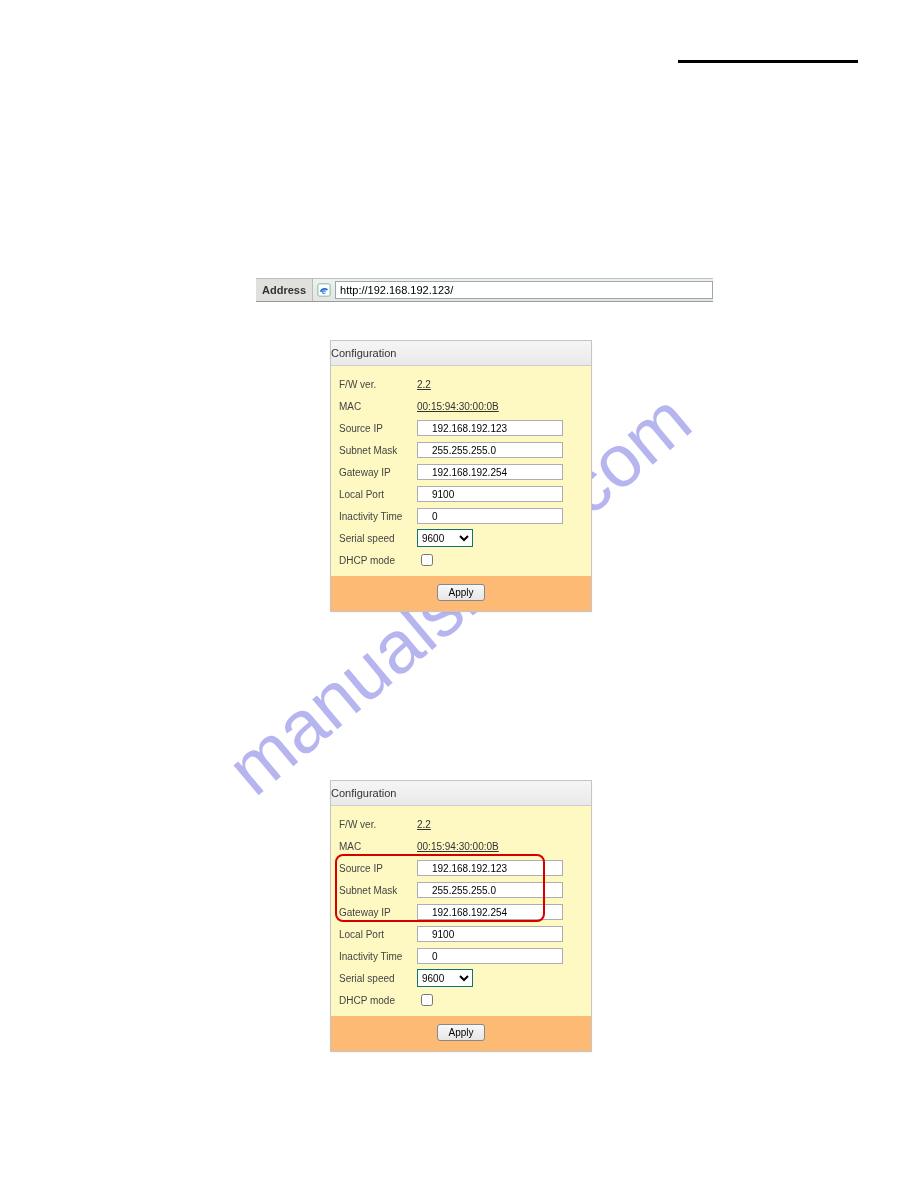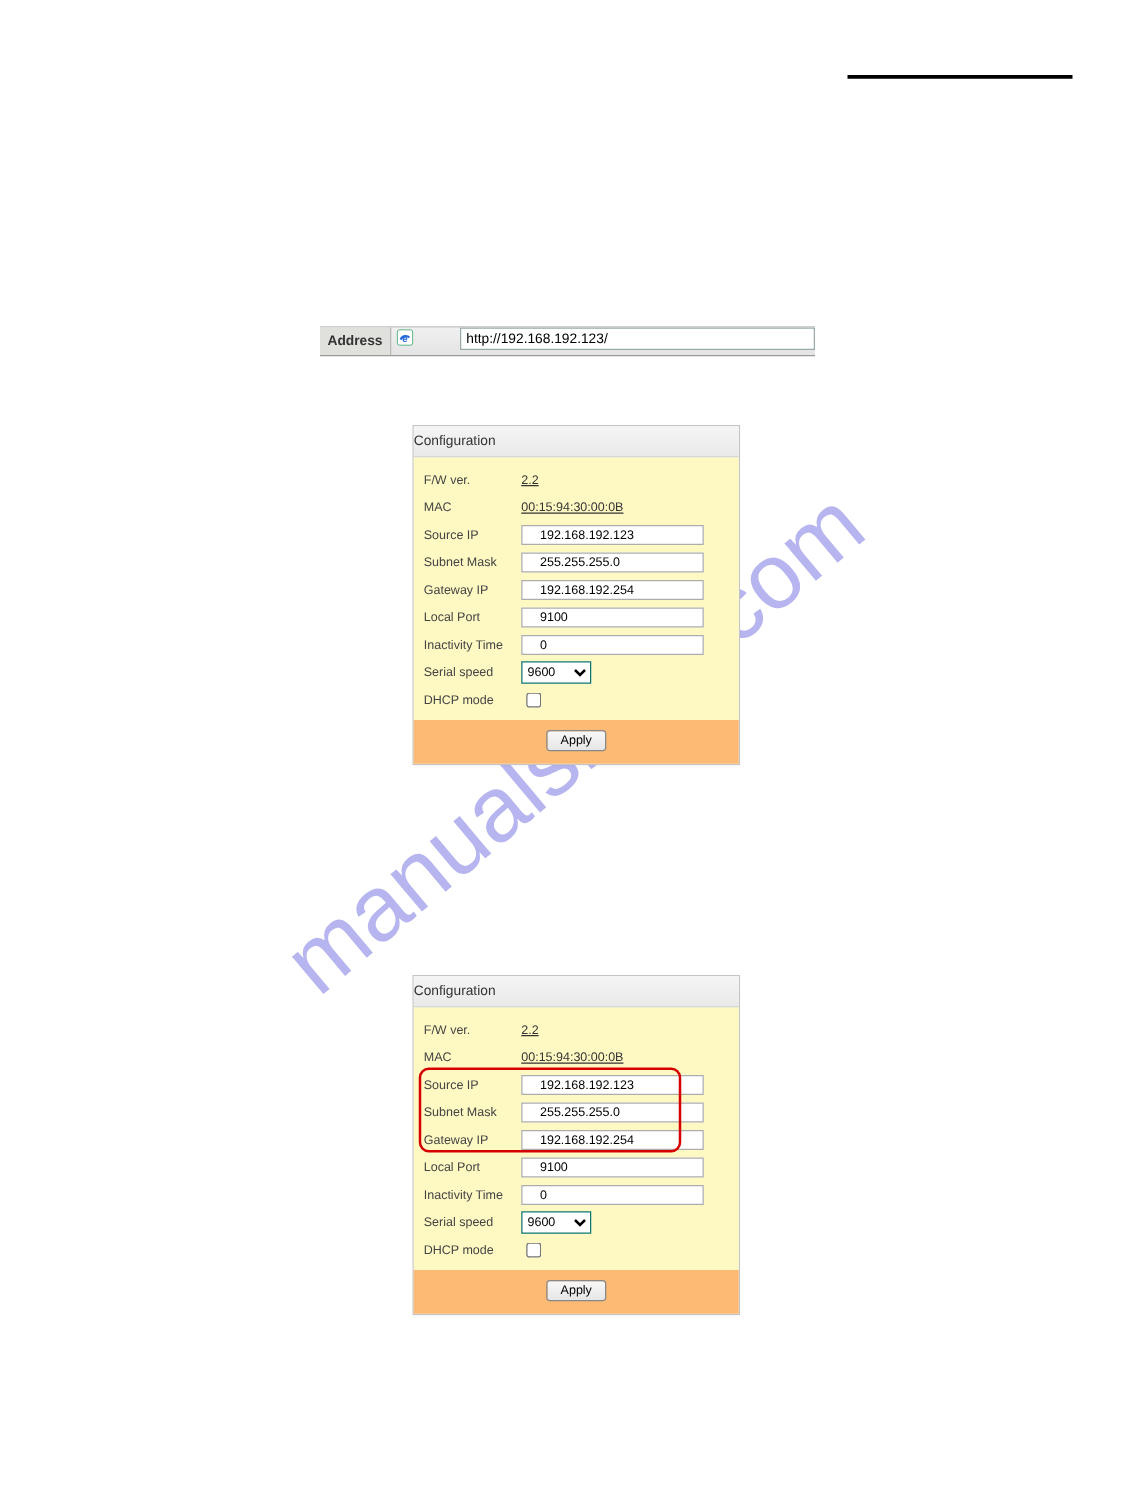--- a/index.html
+++ b/index.html
@@ -30,25 +30,25 @@
     font-size: 74px;
     color: rgba(95, 90, 220, 0.45);
     white-space: nowrap;
     pointer-events: none;
     font-family: Arial, sans-serif;
   }
   
   .addr-bar {
     position: absolute;
     left: 256px;
-    top: 261px;
-    width: 396px;
+    top: 278px;
+    width: 457px;
     height: 22px;
     display: flex;
-    align-items: flex-start;
+    align-items: center;
     font-size: 11px;
     border-top: 1px solid #bfbfbf;
     border-bottom: 1px solid #9a9a9a;
     background: linear-gradient(#f0f0f0,#e4e4e4);
   }
   .addr-label {
     background: #e0e0dc;
     padding: 0 6px;
     height: 100%;
     display: flex;
@@ -69,21 +69,20 @@
   .addr-text {
     flex: 1;
     background: #fff;
     height: 16px;
     border: 1px solid #9aa;
     padding: 0 4px;
     font-size: 11px;
     display: flex;
     align-items: center;
     color: #000;
-    margin-left: 33px;
   }
   
   .config-panel {
     position: absolute;
     width: 260px;
     border: 1px solid #c5c5c5;
     background: #fefefa;
     font-size: 11px;
     color: #333;
     box-shadow: 0 1px 2px rgba(0,0,0,0.05);

